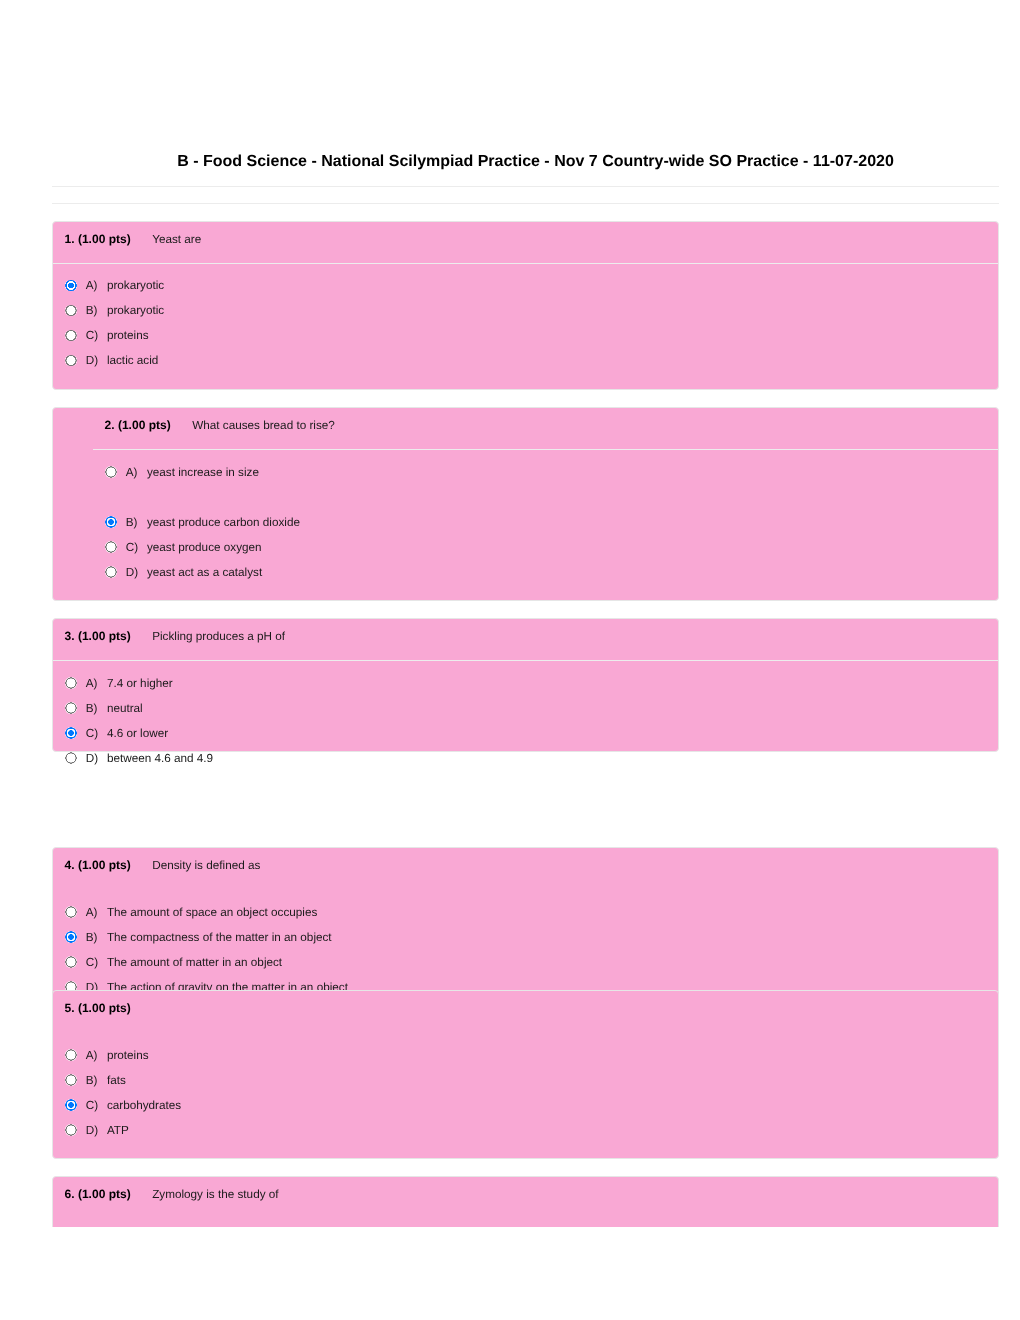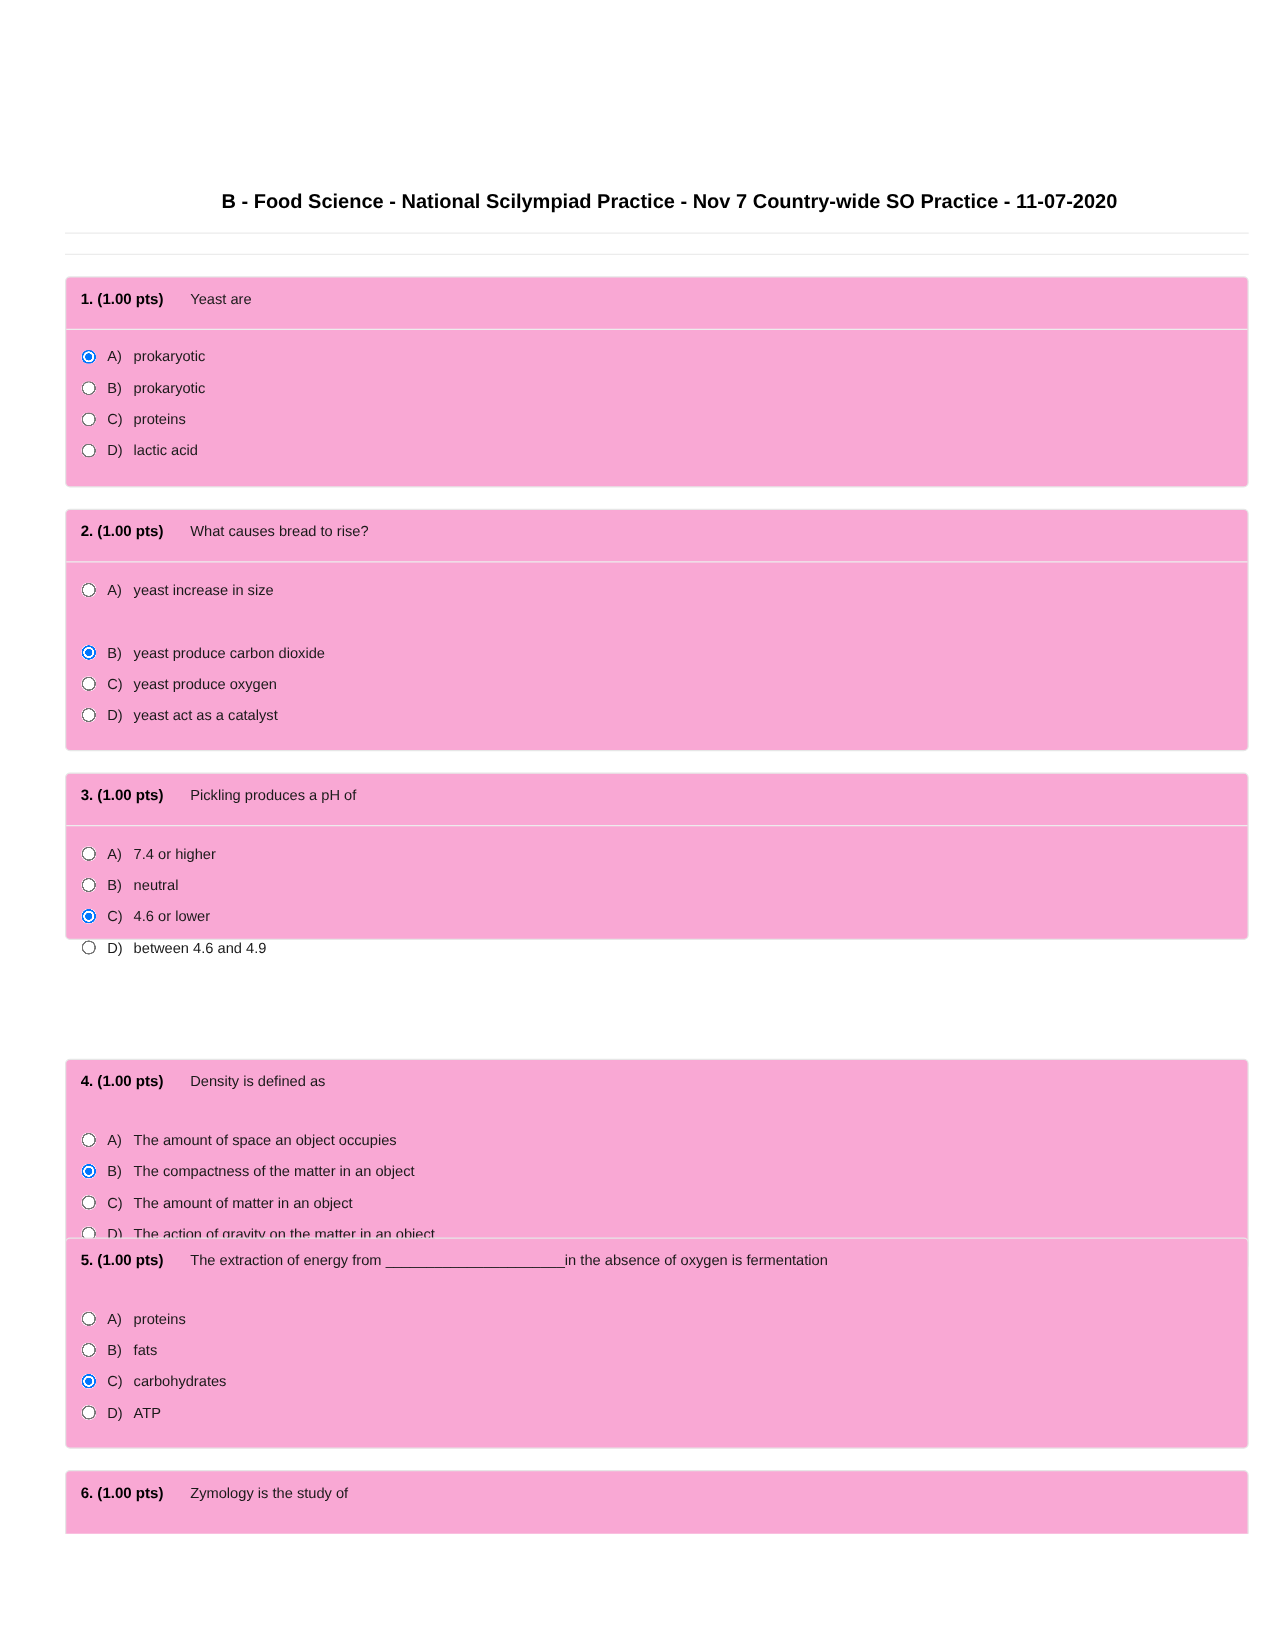--- a/index.html
+++ b/index.html
@@ -34,21 +34,21 @@
   .cards-clip {
     position:absolute; left:0; top:0; width:967px; height:1226.8px;
     overflow:hidden;
   }
   .qcard {
     position:absolute; left:0; width:947px;
     border:1px solid #e6e6e6; border-radius:4px; background:#f9a8d4;
     box-sizing:border-box;
   }
   .qcard-1 { top:220.7px; height:169.0px; }
-  .qcard-2 { top:407.1px; height:193.6px; }
+  .qcard-2 { top:407.1px; height:193.6px;padding-left:40px; }
   .qcard-3 { top:618.1px; height:134px; }
   .qcard-4 { top:847px; height:169.0px; }
   .qcard-5 { top:990.0px; height:169.2px;text-decoration:underline; }
   .qcard-6 { top:1176.0px; height:168.5px; }
 
   .qhead {
     position:relative; height:41.4px;
     border-bottom:1px solid #ededed;
   }
   
@@ -220,21 +220,20 @@
      <div class="opt opt-4">
       <span class="radio"></span>
       <span class="olab">D)</span>
       <span class="otext">The action of gravity on the matter in an object</span>
      </div>
     </div>
    </div>
    <div class="qcard qcard-5">
     <div class="qhead">
      <span class="qnum">5. (1.00 pts)</span>
-     <span class="qtext">The extraction of energy from ______________________in the absence of oxygen is fermentation</span>
     </div>
     <div class="opts">
      <div class="opt opt-1">
       <span class="radio"></span>
       <span class="olab">A)</span>
       <span class="otext">proteins</span>
      </div>
      <div class="opt opt-2">
       <span class="radio"></span>
       <span class="olab">B)</span>

